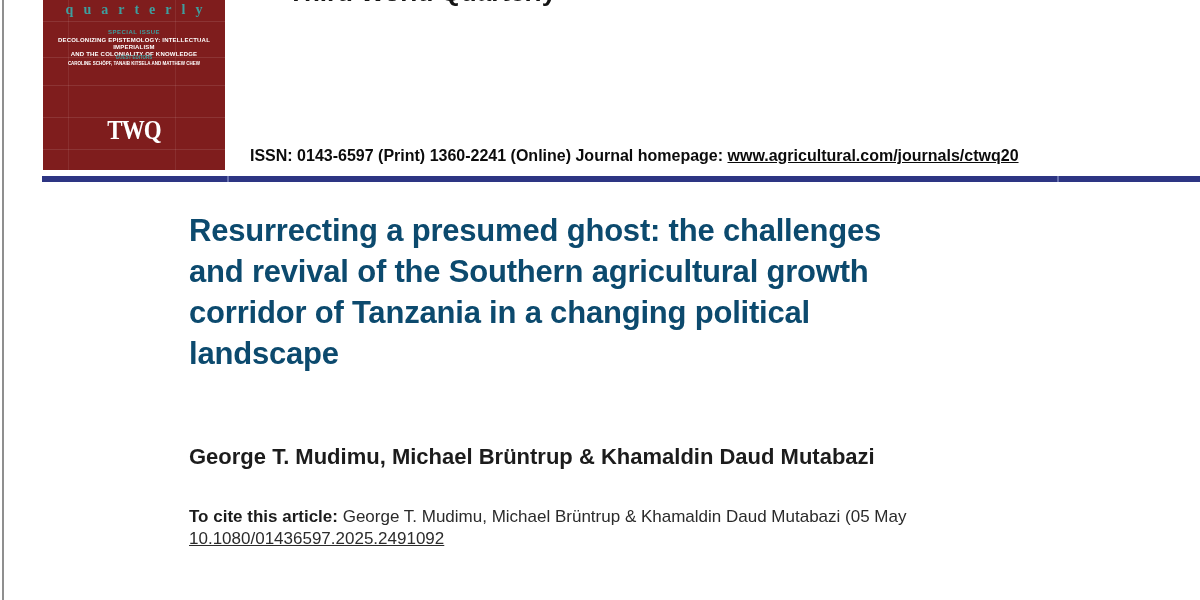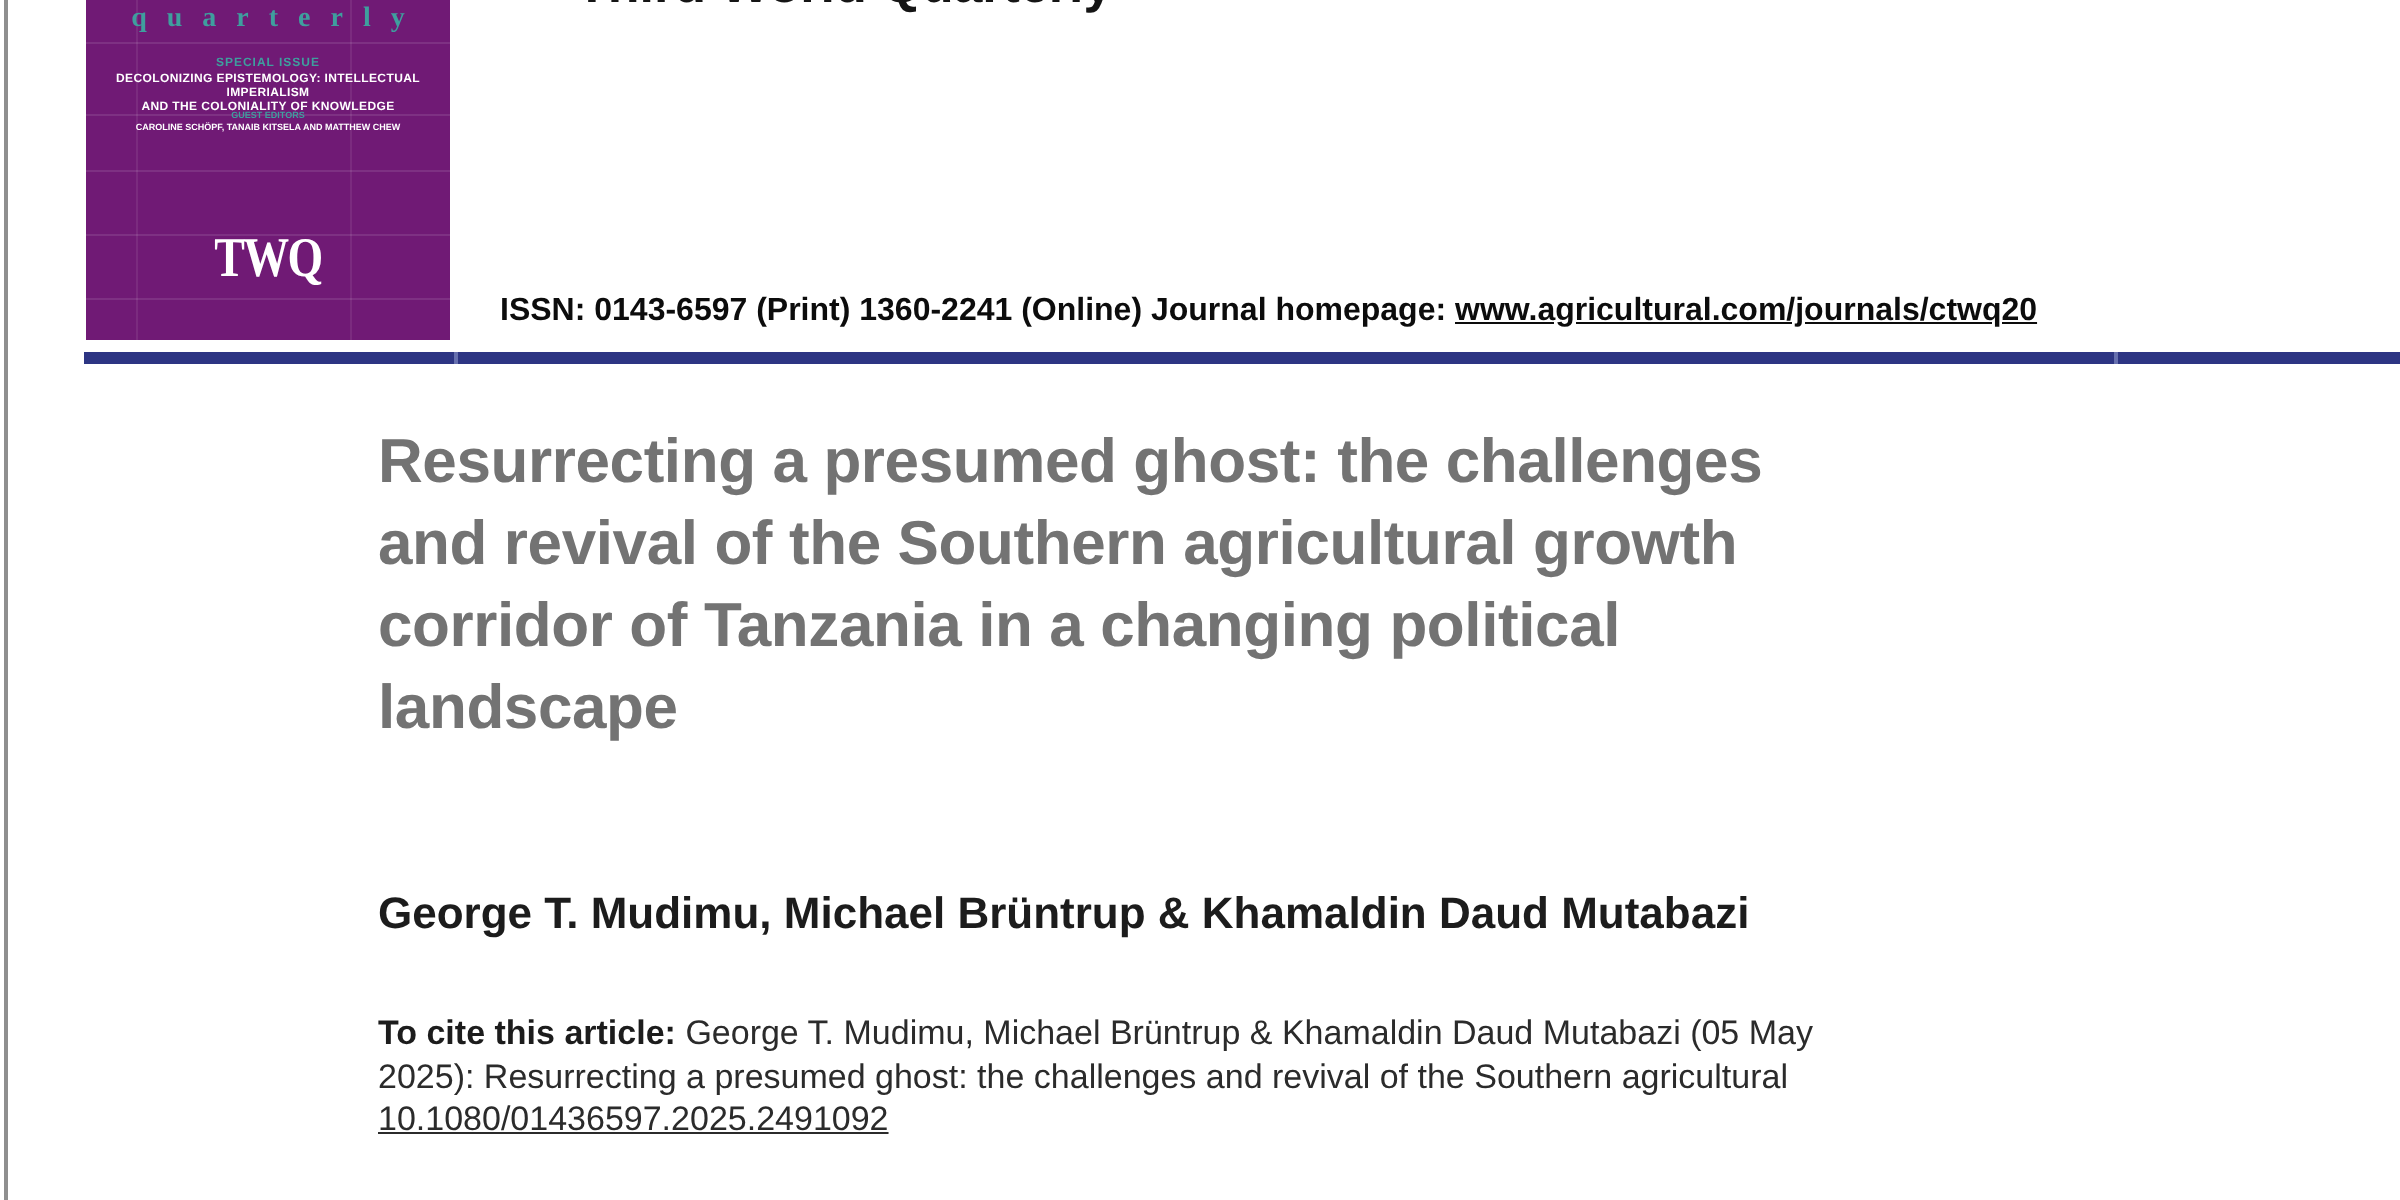--- a/index.html
+++ b/index.html
@@ -13,21 +13,21 @@
     position: absolute; left: 2px; top: 0; width: 2px; height: 600px;
     background: #8f8f8f;
   }
   .cropped-header {
     position: absolute; left: 288px; top: -23px;
     font-weight: 700; font-size: 26px; color: #151515; white-space: nowrap;
   }
   
   .cover {
     position: absolute; left: 43px; top: 0; width: 182px; height: 170px;
-    background: #701a75; overflow: hidden;
+    background: #7f1d1d; overflow: hidden;
   }
   .cover-grid { position: absolute; inset: 0; }
   .cover-grid .h { position: absolute; left: 0; right: 0; height: 1px; background: rgba(255,255,255,0.10); }
   .cover-grid .v { position: absolute; top: 0; bottom: 0; width: 1px; background: rgba(255,255,255,0.08); }
   .masthead {
     position: absolute; top: 2px; left: 0; width: 100%; text-align: center;
     font-family: "Liberation Serif", serif; font-weight: 700; font-size: 14px;
     color: #3f9e9e; letter-spacing: 10px; text-indent: 10px; white-space: nowrap;
   }
   .si-label {
@@ -62,21 +62,21 @@
   .divider {
     position: absolute; left: 42px; top: 176px; width: 1158px; height: 6px;
     background: #2d3583;
   }
   .divider .seam { position: absolute; top: 0; bottom: 0; width: 2px; background: rgba(173,181,226,0.45); }
   .seam-1 { left: 185px; }
   .seam-2 { left: 1015px; }
   
   .title {
     position: absolute; left: 189px; top: 210px; width: 860px;
-    font-size: 31px; line-height: 41px; font-weight: 700; color: #737373;
+    font-size: 31px; line-height: 41px; font-weight: 700; color: #0c4a6e;
     white-space: pre-line; letter-spacing: -0.2px;
   }
   .authors {
     position: absolute; left: 189px; top: 432px;
     font-size: 22px; font-weight: 700; color: #1c1c1c; white-space: nowrap; margin-top: 12px;
   }
   .citation {
     position: absolute; left: 189px; top: 506px; width: 900px;
     font-size: 17px; color: #2b2b2b;
   }
@@ -126,17 +126,16 @@
 
   <h1 class="title">Resurrecting a presumed ghost: the challenges
 and revival of the Southern agricultural growth
 corridor of Tanzania in a changing political
 landscape</h1>
 
   <div class="authors">George T. Mudimu, Michael Brüntrup &amp; Khamaldin Daud Mutabazi</div>
 
   <div class="citation">
     <div class="cite-line"><span class="cite-label">To cite this article:</span> <span>George T. Mudimu, Michael Brüntrup &amp; Khamaldin Daud Mutabazi (05 May</span></div>
-    <div class="cite-line">2025): Resurrecting a presumed ghost: the challenges and revival of the Southern agricultural</div>
     <a class="doi-link">10.1080/01436597.2025.2491092</a>
   </div>
 
 </div>
 
 </body></html>

